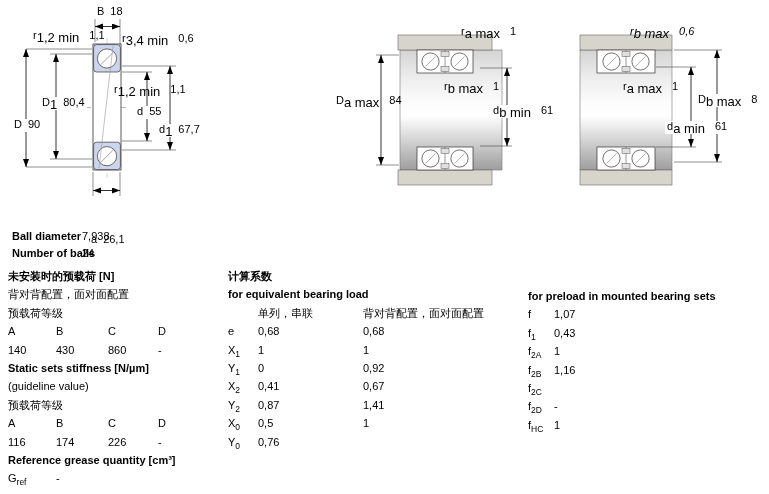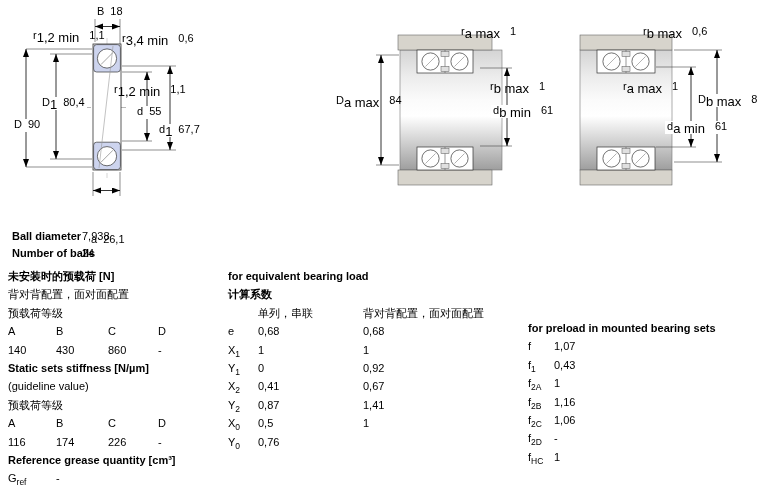--- a/index.html
+++ b/index.html
@@ -152,25 +152,25 @@
   <div class="dlbl" style="left:33px;top:30px;"><span>r</span><sub>1,2 min</sub><span class="gap"></span><span>1,1</span></div>
   <div class="dlbl" style="left:122px;top:33px;"><span>r</span><sub>3,4 min</sub><span class="gap"></span><span>0,6</span></div>
   <div class="dlbl" style="left:114px;top:84px;"><span>r</span><sub>1,2 min</sub><span class="gap"></span><span>1,1</span></div>
   <div class="dlbl whitebg" style="left:40px;top:97px;"><span>D</span><sub>1</sub><span class="gap-s"></span><span>80,4</span></div>
   <div class="dlbl whitebg" style="left:12px;top:119px;"><span>D</span><sub></sub><span class="gap-s"></span><span>90</span></div>
   <div class="dlbl whitebg" style="left:135px;top:106px;"><span>d</span><sub></sub><span class="gap-s"></span><span>55</span></div>
   <div class="dlbl whitebg" style="left:157px;top:124px;"><span>d</span><sub>1</sub><span class="gap-s"></span><span>67,7</span></div>
   <div class="dlbl" style="left:91px;top:211px;margin-top:23px;"><span>a</span><sub></sub><span class="gap-s"></span><span>26,1</span></div>
 
   <div class="dlbl" style="left:461px;top:26px;"><span>r</span><sub>a max</sub><span class="gap"></span><span>1</span></div>
-  <div class="dlbl" style="left:444px;top:81px;margin-left:46px;"><span>r</span><sub>b max</sub><span class="gap"></span><span>1</span></div>
+  <div class="dlbl" style="left:444px;top:81px;"><span>r</span><sub>b max</sub><span class="gap"></span><span>1</span></div>
   <div class="dlbl" style="left:336px;top:95px;"><span>D</span><sub>a max</sub><span class="gap"></span><span>84</span></div>
   <div class="dlbl whitebg" style="left:491px;top:105px;"><span>d</span><sub>b min</sub><span class="gap"></span><span>61</span></div>
 
-  <div class="dlbl" style="left:643px;top:26px;"><span>r</span><sub>b max</sub><span class="gap"></span><span>0,6</span></div>
+  <div class="dlbl" style="left:630px;top:26px;font-style:italic;"><span>r</span><sub>b max</sub><span class="gap"></span><span>0,6</span></div>
   <div class="dlbl" style="left:623px;top:81px;"><span>r</span><sub>a max</sub><span class="gap"></span><span>1</span></div>
   <div class="dlbl whitebg" style="left:696px;top:94px;"><span>D</span><sub>b max</sub><span class="gap"></span><span>85,8</span></div>
   <div class="dlbl whitebg" style="left:665px;top:121px;text-align:center;"><span>d</span><sub>a min</sub><span class="gap"></span><span>61</span></div>
 
   <div class="block" style="left:12px;top:230px;width:220px;">
     <div class="row gspec" style="height:16.5px;">
       <span class="bold">Ball diameter</span>
       <span>7,938</span>
     </div>
     <div class="row gspec" style="height:16.5px;">
@@ -211,22 +211,22 @@
       <span>-</span>
     </div>
     <div class="row bold">Reference grease quantity [cm³]</div>
     <div class="row g4">
       <span><span>G</span><sub>ref</sub></span>
       <span>-</span>
     </div>
   </div>
 
   <div class="block" style="left:228px;top:270px;width:290px;">
+    <div class="row bold">计算系数</div>
     <div class="row bold">for equivalent bearing load</div>
-    <div class="row bold">计算系数</div>
     <div class="row g3">
       <span></span>
       <span>单列，串联</span>
       <span>背对背配置，面对面配置</span>
     </div>
     <div class="row g3">
       <span><span>e</span><sub></sub></span>
       <span>0,68</span>
       <span>0,68</span>
     </div>
@@ -254,41 +254,40 @@
       <span><span>X</span><sub>0</sub></span>
       <span>0,5</span>
       <span>1</span>
     </div>
     <div class="row g3">
       <span><span>Y</span><sub>0</sub></span>
       <span>0,76</span>
     </div>
   </div>
 
-  <div class="block" style="left:528px;top:290px;width:235px;margin-top:32px;">
+  <div class="block" style="left:528px;top:290px;width:235px;">
     <div class="row bold">for preload in mounted bearing sets</div>
     <div class="row g2">
       <span><span>f</span><sub></sub></span>
       <span>1,07</span>
     </div>
     <div class="row g2">
       <span><span>f</span><sub>1</sub></span>
       <span>0,43</span>
     </div>
     <div class="row g2">
       <span><span>f</span><sub>2A</sub></span>
       <span>1</span>
     </div>
     <div class="row g2">
       <span><span>f</span><sub>2B</sub></span>
       <span>1,16</span>
     </div>
     <div class="row g2">
       <span><span>f</span><sub>2C</sub></span>
-      <span>1,06</span>
     </div>
     <div class="row g2">
       <span><span>f</span><sub>2D</sub></span>
       <span>-</span>
     </div>
     <div class="row g2">
       <span><span>f</span><sub>HC</sub></span>
       <span>1</span>
     </div>
   </div>

